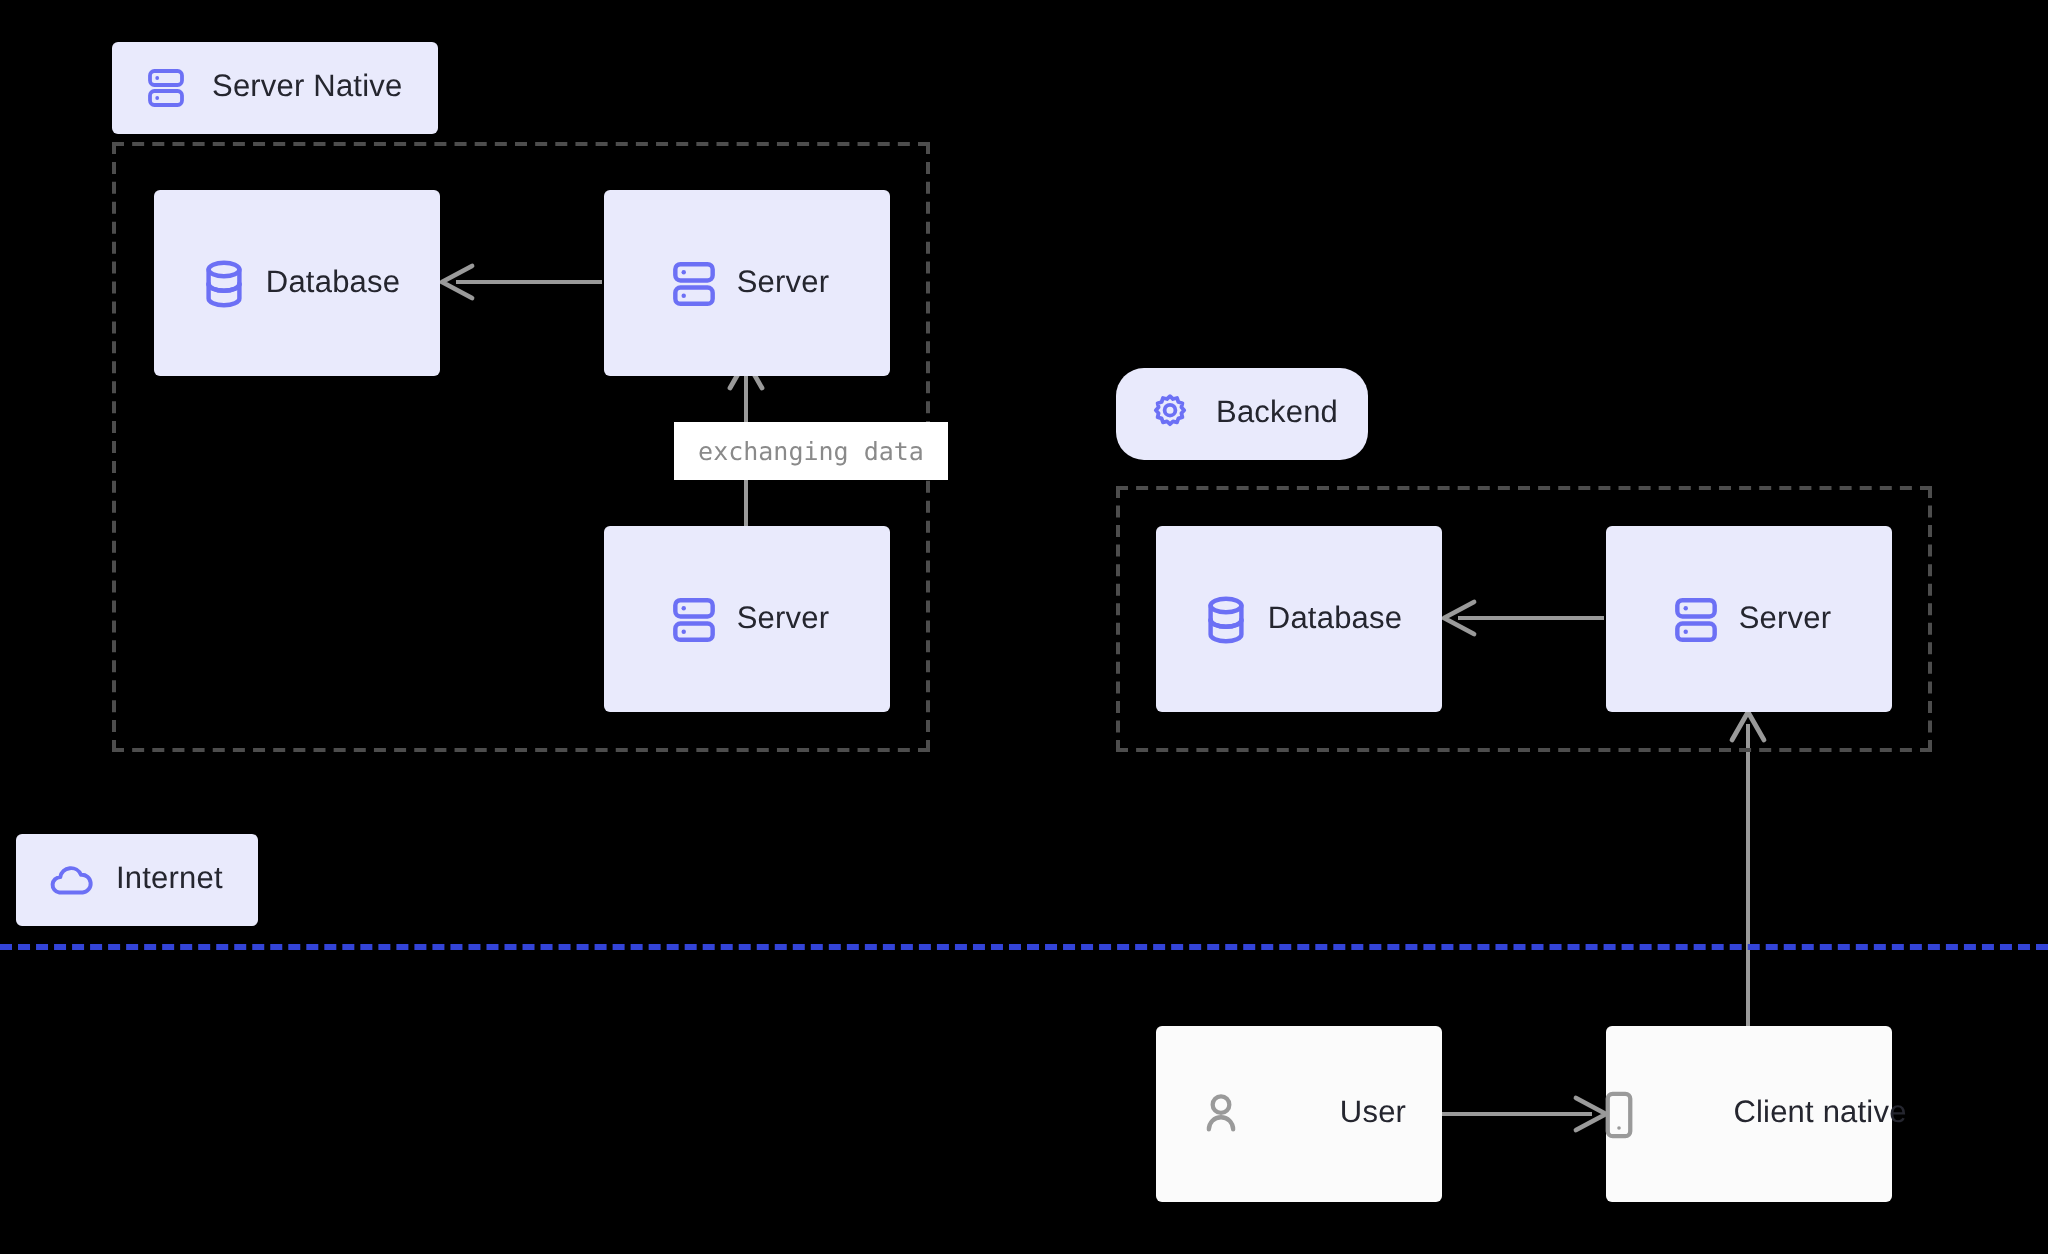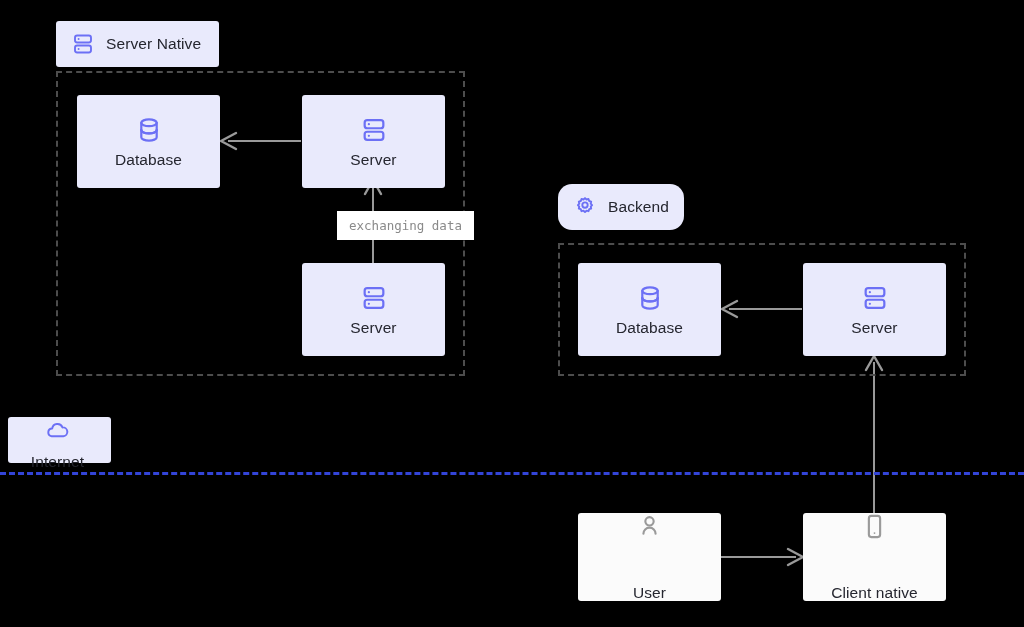--- a/index.html
+++ b/index.html
@@ -48,21 +48,21 @@
     display: flex; align-items: center; justify-content: center;
     flex: 0 0 auto;
   }
 
   
   .node {
     position: absolute;
     box-sizing: border-box;
     border-radius: 3px;
     display: flex;
-    flex-direction: column;
+    flex-direction: row;
     align-items: center;
     justify-content: center;
     gap: 6px;
   }
   .node.lavender { background: #e9eafc; }
   .node.white    { background: #fbfbfb; gap: 44px; }
   .node .node-icon {
     width: 30px; height: 30px;
     display: flex; align-items: center; justify-content: center;
   }
@@ -157,21 +157,21 @@
   <div class="group-badge lavender" style="left:558px; top:184px; width:126px;border-radius:14px;">
     <span class="badge-icon">
       <svg viewBox="0 0 24 24" width="24" height="24" fill="none" stroke="#6c70f5" stroke-width="1.9" stroke-linecap="round" stroke-linejoin="round">
         <path d="M12 3.1 13.5 4.5 15.5 4 16.2 6 18.2 6.6 17.7 8.6 19.1 10.1 17.7 11.6 18.2 13.6 16.2 14.2 15.5 16.2 13.5 15.7 12 17.1 10.5 15.7 8.5 16.2 7.8 14.2 5.8 13.6 6.3 11.6 4.9 10.1 6.3 8.6 5.8 6.6 7.8 6 8.5 4 10.5 4.5Z"></path>
         <circle cx="12" cy="10.1" r="2.7"></circle>
       </svg>
     </span>
     <span class="badge-label">Backend</span>
   </div>
 
-  <div class="group-badge lavender" style="left:8px; top:417px; width:103px;flex-direction:column;">
+  <div class="group-badge lavender" style="left:8px; top:417px; width:121px;">
     <span class="badge-icon">
       <svg viewBox="0 0 24 24" width="25" height="25" fill="none" stroke="#6c70f5" stroke-width="1.9" stroke-linecap="round" stroke-linejoin="round">
         <path d="M6.4 17.5a3.7 3.7 0 0 1 .45-7.37 5.2 5.2 0 0 1 9.93-1.1A3.9 3.9 0 0 1 17.6 17.5Z"></path>
       </svg>
     </span>
     <span class="badge-label">Internet</span>
   </div>
 
 
   <div class="boundary" style="top:472px;"></div>

